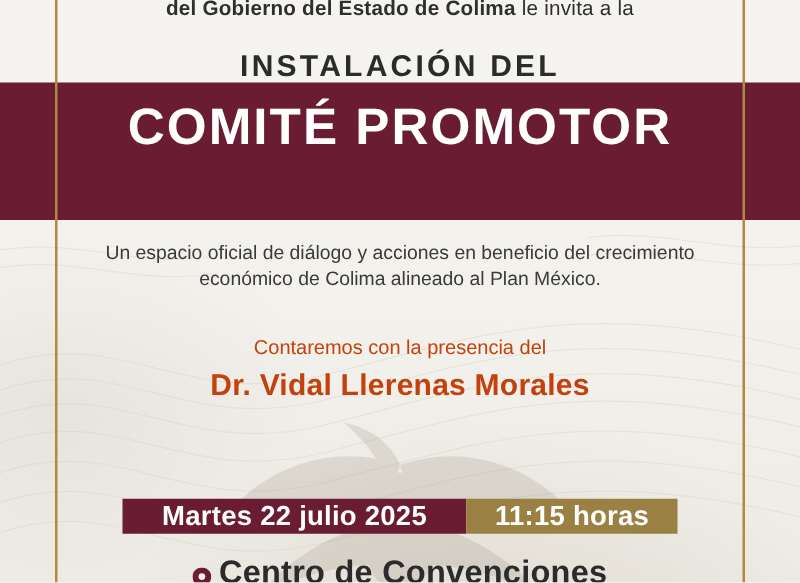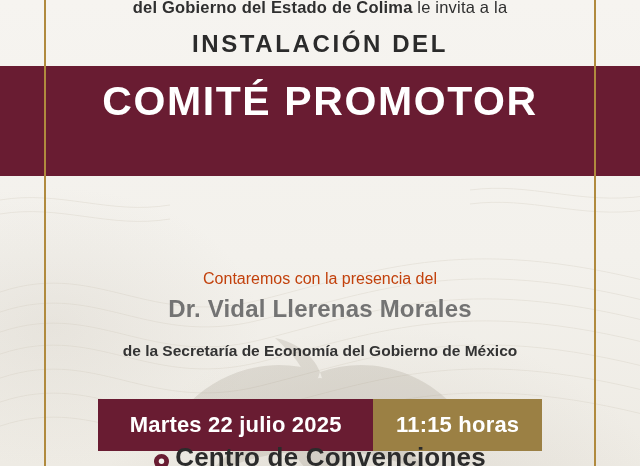--- a/index.html
+++ b/index.html
@@ -84,21 +84,21 @@
     top: -2px;
     font-size: 16.5px;
     font-weight: 700;
     letter-spacing: 0.2px;
     color: #2f2f2f;
   }
   .invite-line .strong { font-weight: 700; }
   .invite-line .light  { font-weight: 400; }
 
   .installation {
-    top: 30px;
+    top: 40px;
     font-size: 24px;
     font-weight: 800;
     letter-spacing: 2.6px;
     color: #2b2b2b;
   }
 
   .title-1 {
     top: 78px;
     font-size: 41px;
     font-weight: 800;
@@ -129,21 +129,21 @@
     font-size: 16px;
     font-weight: 400;
     color: #c2410c;
     text-align: center;
   }
 
   .speaker {
     top: 295px;
     font-size: 24px;
     font-weight: 800;
-    color: #737373;
+    color: #c2410c;
     letter-spacing: 0.2px;
   }
 
   .speaker-role1 {
     top: 324px;
     font-size: 15.5px;
     font-weight: 700;
     color: #333333;
   }
   .speaker-role2 {
@@ -152,21 +152,21 @@
     font-weight: 700;
     color: #333333;
   }
 
   
   .datebar {
     position: absolute;
     left: 98px;
     right: 98px;
     top: 399px;
-    height: 52px;
+    height: 28px;
     display: flex;
     align-items: stretch;
   }
   .datebar .date {
     flex: 1 1 62%;
     background: #691c32;
     color: #ffffff;
     font-size: 22px;
     font-weight: 800;
     display: flex;
@@ -253,24 +253,24 @@
   <div class="content">
 
     <div class="line invite-line">
       <span class="strong">del Gobierno del Estado de Colima</span><span class="light"> le invita a la</span>
     </div>
 
     <div class="line installation">INSTALACIÓN DEL</div>
 
     <div class="line title-1">COMITÉ PROMOTOR</div>
 
+    <div class="para p1">Un espacio oficial de diálogo y acciones en beneficio del crecimiento económico de Colima alineado al Plan México.</div>
 
     <div class="line presence">Contaremos con la presencia del</div>
     <div class="line speaker">Dr. Vidal Llerenas Morales</div>
-    <div class="line speaker-role2">de la Secretaría de Economía del Gobierno de México</div>
 
     <div class="datebar">
       <div class="date">Martes 22 julio 2025</div>
       <div class="time">11:15 horas</div>
     </div>
 
     <div class="venue">
       <span class="pin">
         <svg viewBox="0 0 15 20" width="15" height="20">
           <path d="M7.5 0 C 3.4 0 0 3.3 0 7.3 C 0 12.6 7.5 20 7.5 20 C 7.5 20 15 12.6 15 7.3 C 15 3.3 11.6 0 7.5 0 Z" fill="#691c32"></path>

